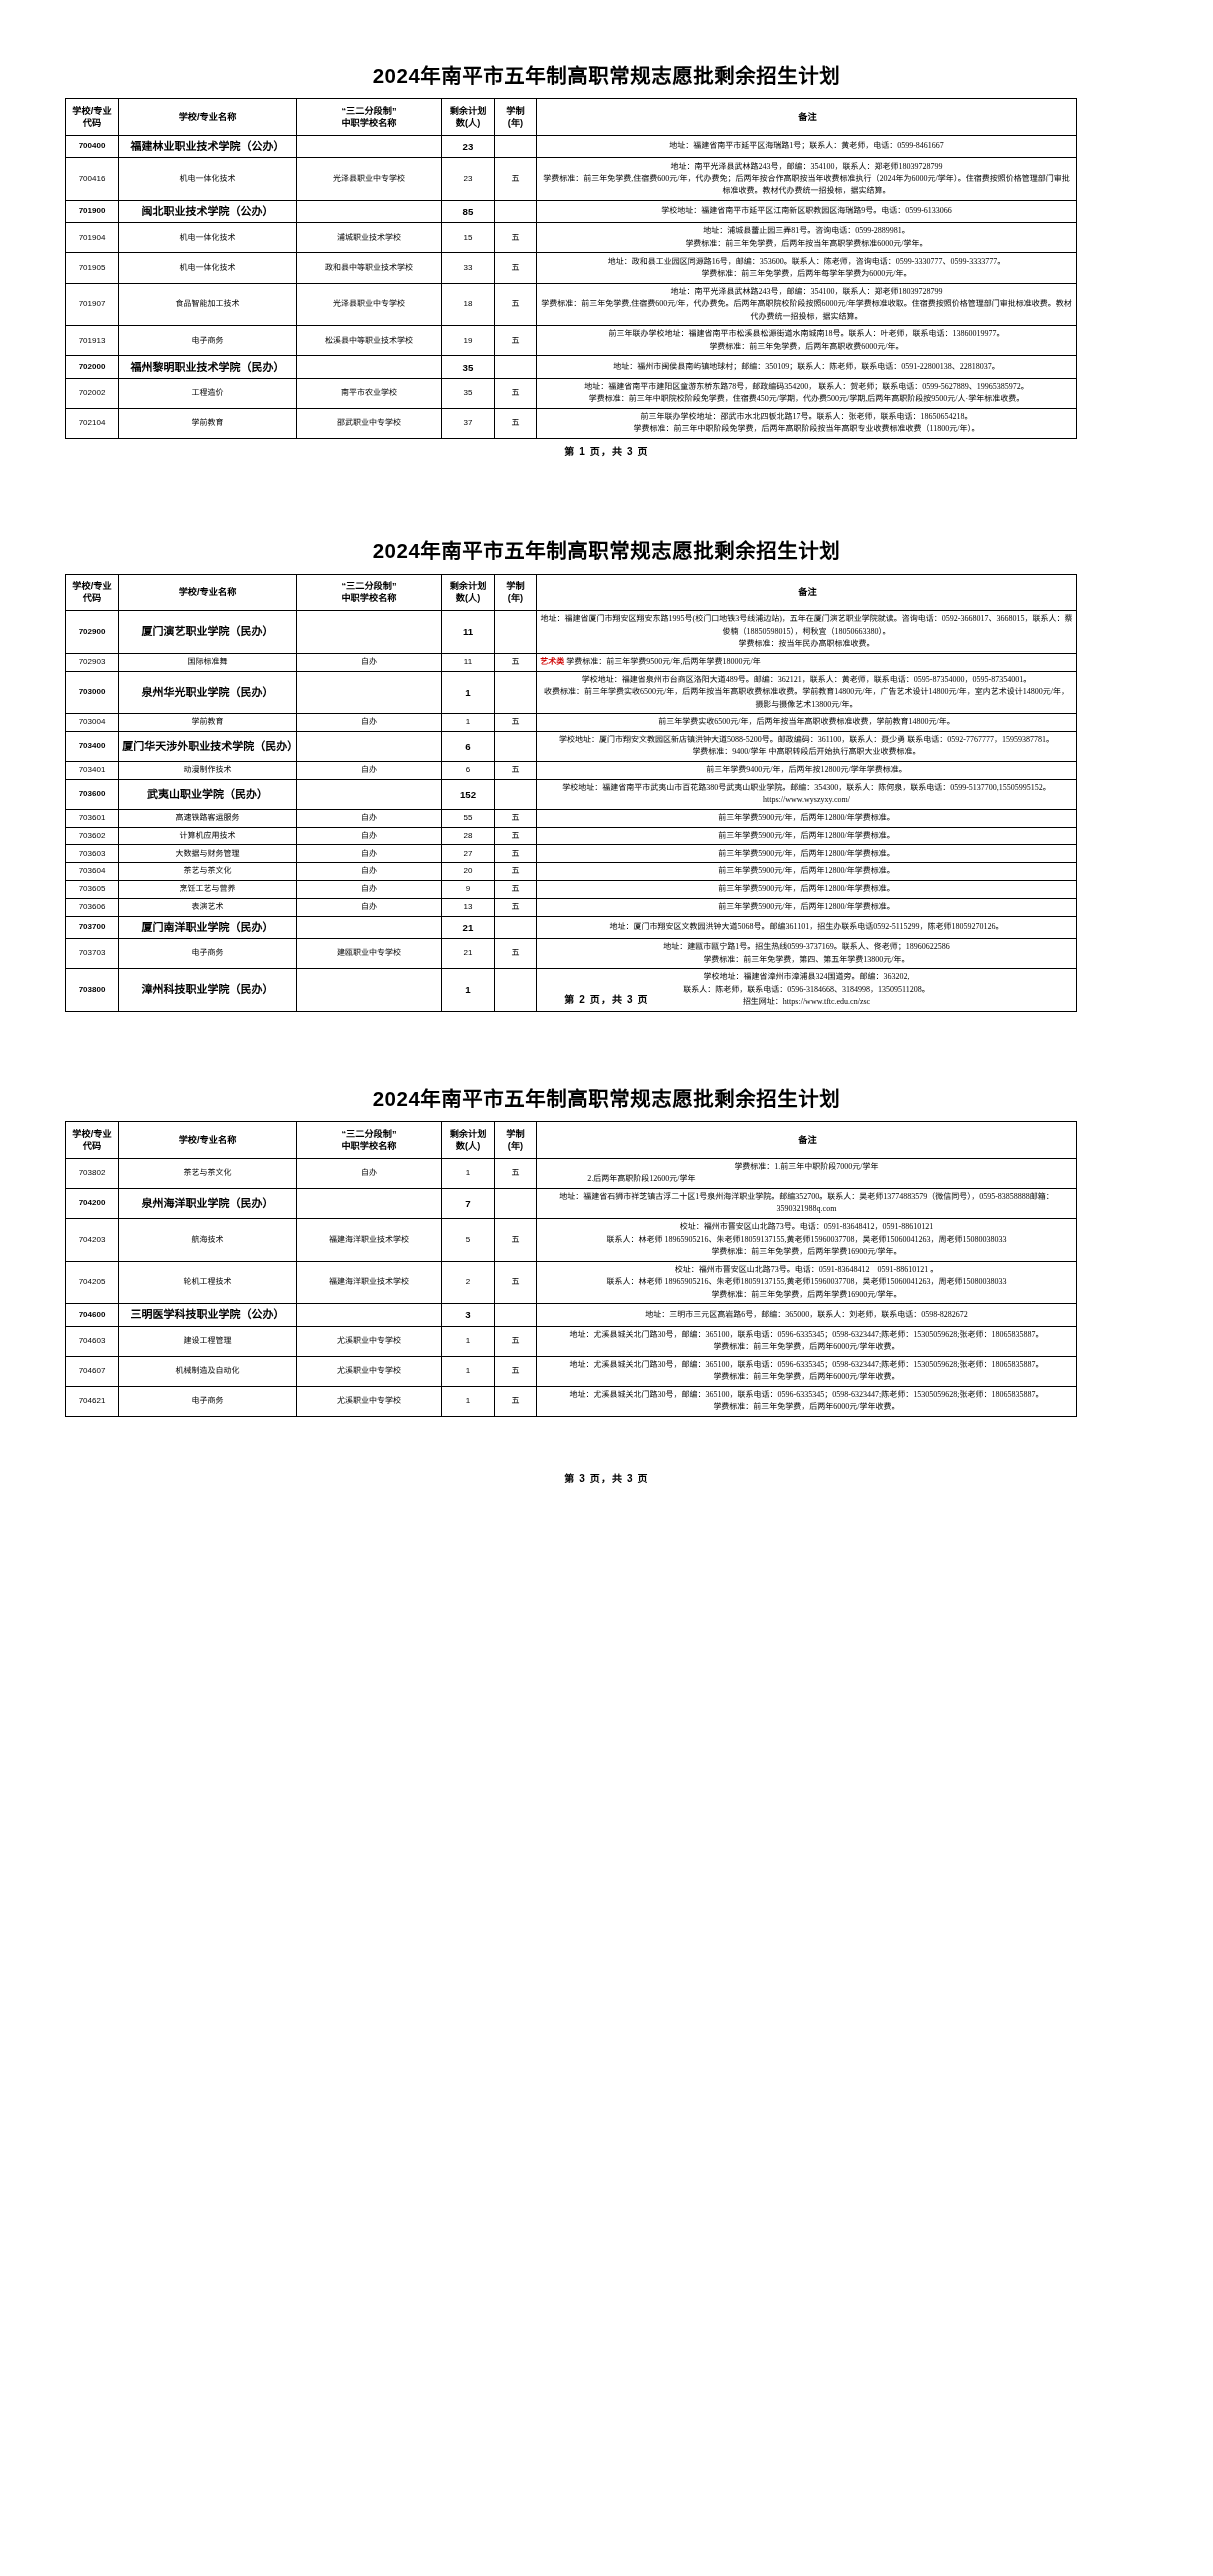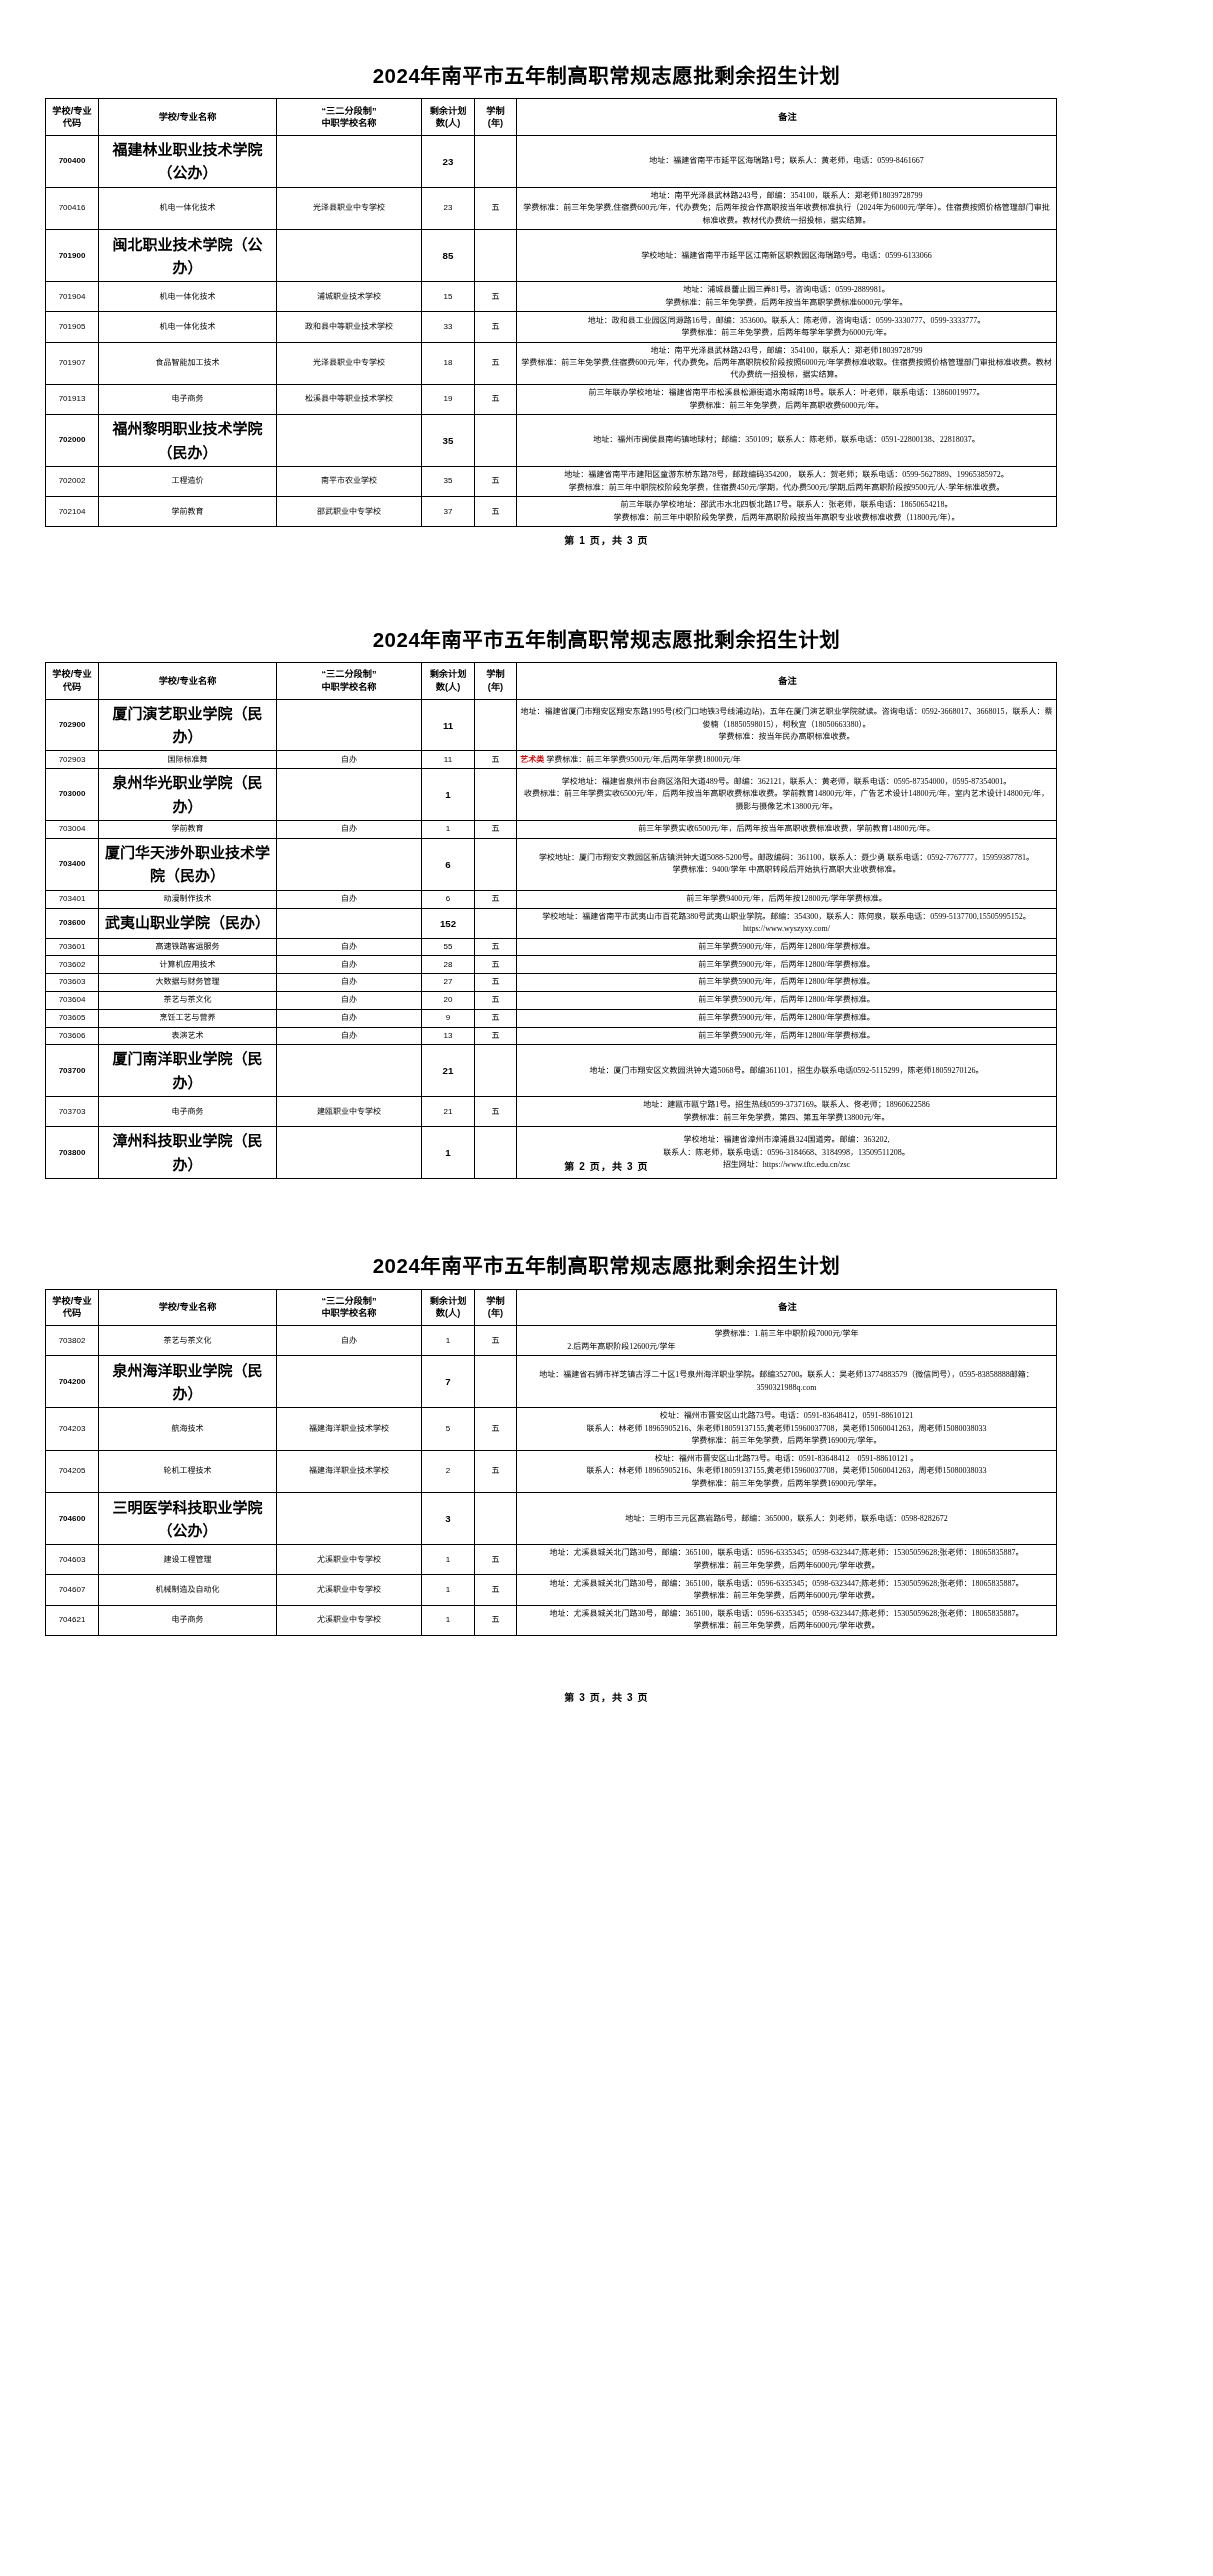--- a/index.html
+++ b/index.html
@@ -10,21 +10,21 @@
   }
   body {
     width: 1213px;
     font-family: "Liberation Serif", "DejaVu Serif", serif;
     color: #000000;
     -webkit-font-smoothing: antialiased;
   }
   .page {
     width: 1213px;
     box-sizing: border-box;
-    padding: 0 45px;
+    padding: 0 65px;
     position: relative;
   }
   .page-1 { padding-top: 64px; }
   .page-2 { padding-top: 81px; }
   .page-3 { padding-top: 81px; }
 
   .doc-title {
     text-align: center;
     font-family: "Liberation Sans", "DejaVu Sans", sans-serif;
     font-weight: bold;
@@ -105,21 +105,21 @@
     padding: 3.2px 4.3px;
   }
 
   
   tr.school-row td.code,
   tr.school-row td.name,
   tr.school-row td.count {
     font-weight: bold;
     font-family: "Liberation Sans", "DejaVu Sans", sans-serif;
   }
-  tr.school-row td.name { font-size: 15px; }
+  tr.school-row td.name { font-size: 11px; }
   tr.school-row td.count { font-size: 9.7px; }
   tr.school-row td.code { font-size: 8px; }
 
   .art-tag {
     color: #d00000;
     font-weight: bold;
   }
   .remark-line { display: block; text-align: center; }
   .remark-indent { display: block; padding-left: 47px; }
 

